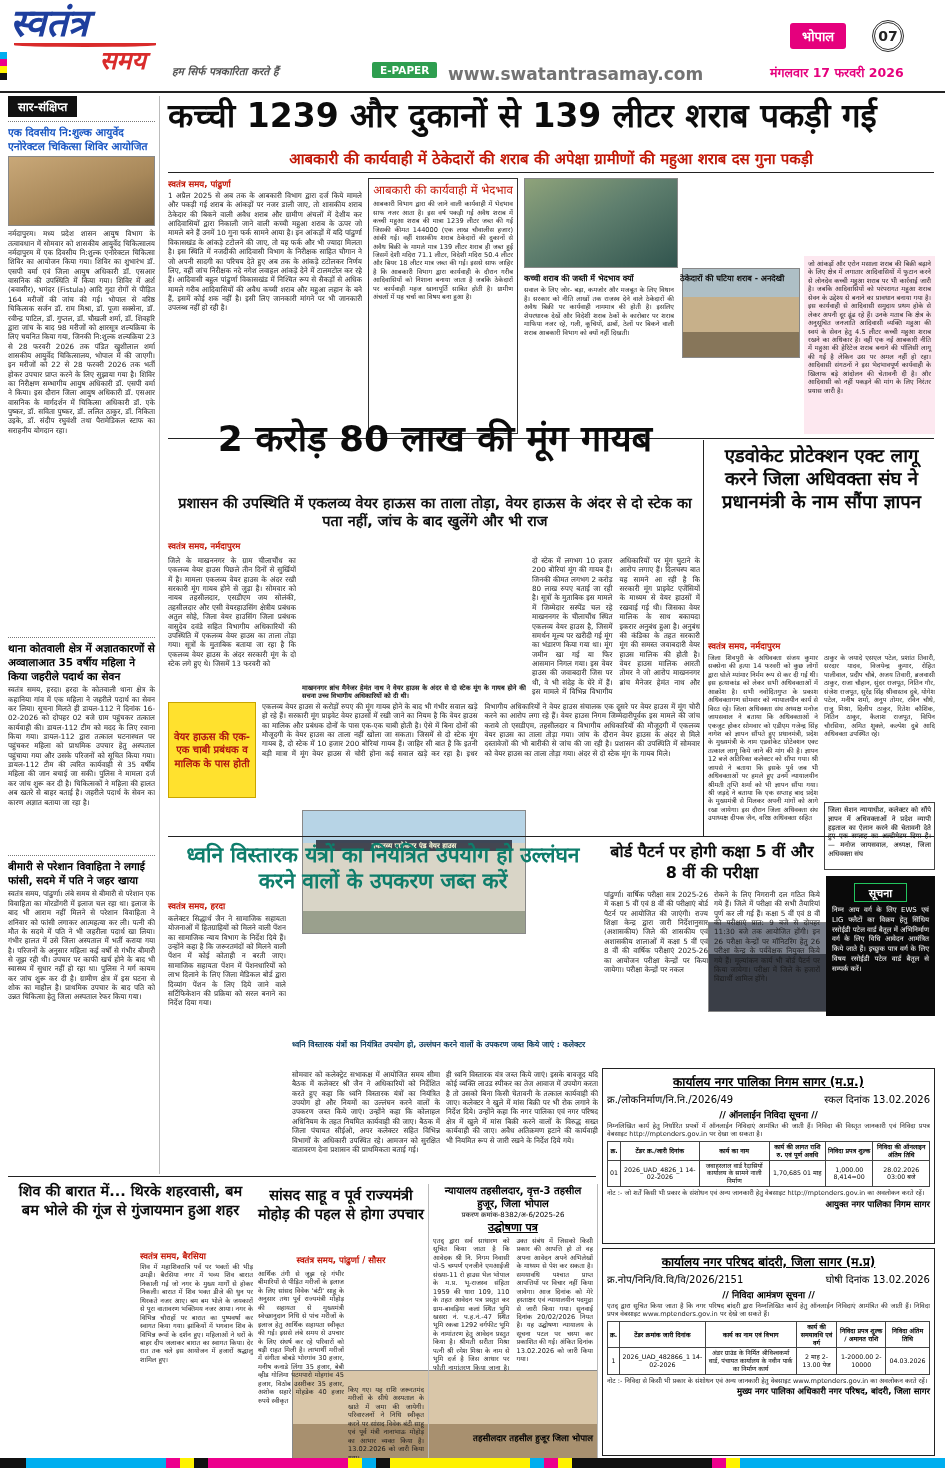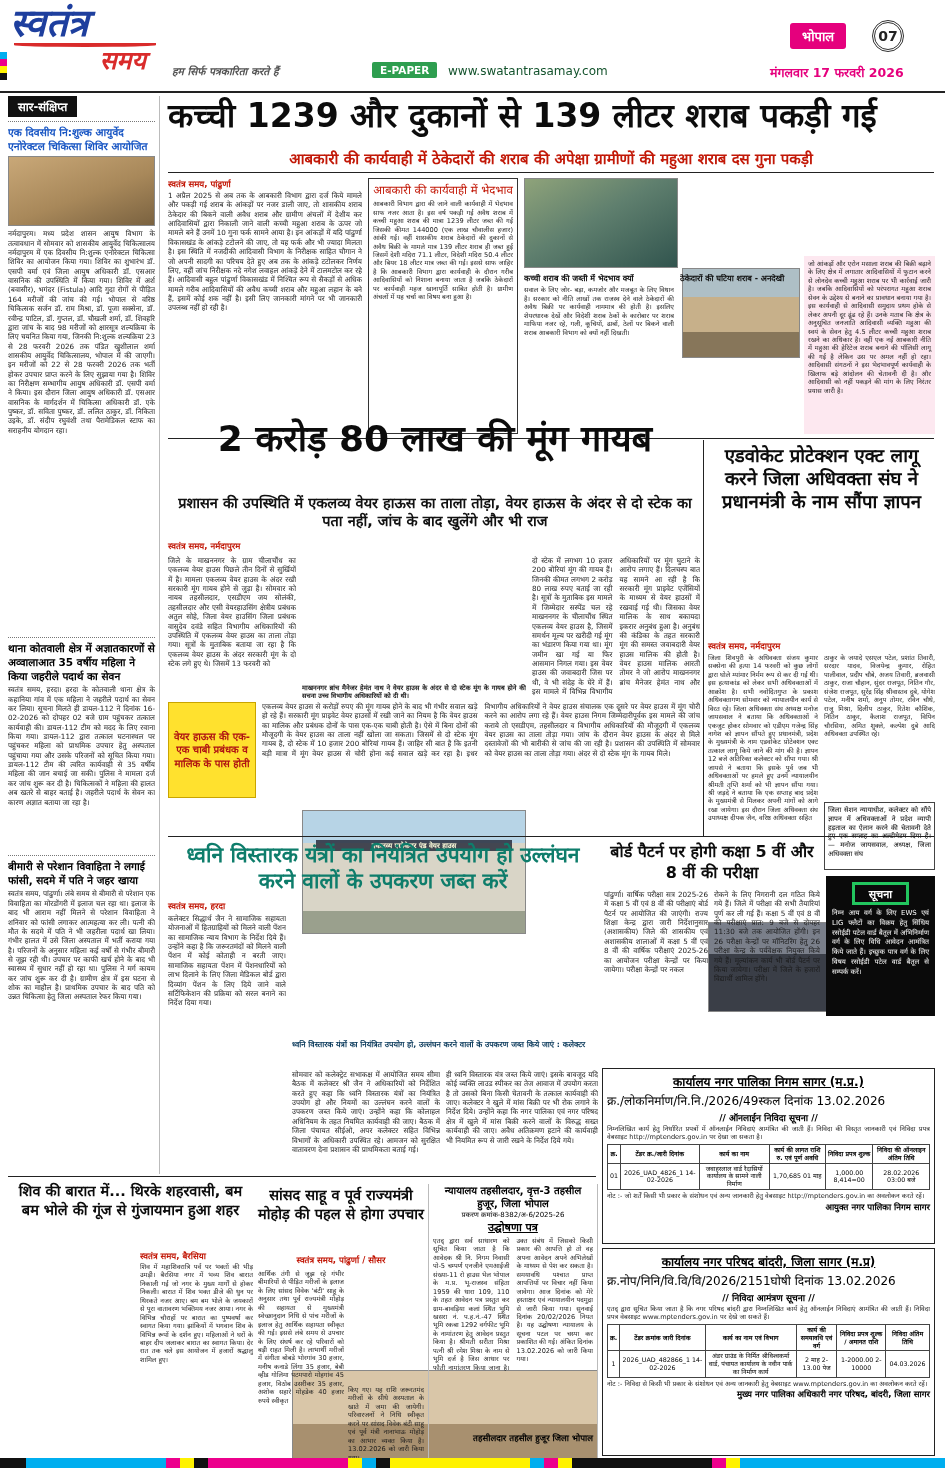--- a/index.html
+++ b/index.html
@@ -13,43 +13,43 @@
 .rule{background:#222}
 
 .logo-top{font-size:38px;font-weight:bold;font-style:italic;color:#1e3f9e;line-height:1}
 .logo-swoosh{height:4px;background:#d92b2b;border-radius:0 0 60% 60%;margin:1px 4px 0 4px}
 .logo-bottom{font-size:25px;font-weight:bold;font-style:italic;color:#d92b2b;text-align:right;line-height:1.1;padding-right:14px}
 .cities{border-top:3px solid #111;border-bottom:3px solid #111;font-size:17px;font-weight:bold;color:#111;text-align:center;padding:4px 0;letter-spacing:.3px}
 .edition{background:#e5007d;color:#fff;font-weight:bold;font-size:13px;padding:4px 12px;border-radius:3px;text-align:center}
 .pageno{width:32px;height:32px;border:3px double #333;border-radius:50%;display:flex;align-items:center;justify-content:center;font-weight:bold;font-size:14px;color:#222;background:#fff}
 .tagline{font-size:10.5px;font-style:italic;font-weight:bold;color:#555}
 .epaper{background:#2e9e4f;color:#fff;font-weight:bold;font-size:10.5px;padding:2px 8px;border-radius:2px}
-.website{font-weight:normal;font-size:12px;color:#14532d}
+.website{font-weight:bold;font-size:17px;color:#737373}
 .hdate{color:#e5007d;font-weight:bold;font-size:12.5px}
 
 .h-main{font-size:33px;font-weight:bold;color:#0c0c0c;text-align:left;line-height:1.12}
 .h-sub{font-size:15px;font-weight:bold;color:#c21807;text-align:center}
 .h-moong{font-size:36px;font-weight:bold;color:#0c0c0c;text-align:center;line-height:1.1}
 .h-moong-sub{font-size:14.5px;font-weight:bold;color:#111;text-align:center;line-height:1.25}
 .h-adv{font-size:18.5px;font-weight:bold;color:#0c0c0c;text-align:center;line-height:1.25}
 .h-sound{font-size:21px;font-weight:bold;color:#0e7d6b;text-align:center;line-height:1.25}
 .h-board{font-size:16px;font-weight:bold;color:#0c0c0c;text-align:center;line-height:1.3}
 .h-small{font-size:14.5px;font-weight:bold;color:#0c0c0c;text-align:center;line-height:1.3}
 .h-brief{font-size:10.5px;font-weight:bold;line-height:1.3}
 
 .artbox{border:1.5px solid #333;padding:4px}
 .artbox .bt{color:#c21807;font-weight:normal;font-size:11.5px;text-align:center;line-height:1.25;margin-bottom:3px}
 .ybox{background:#ffe12e;border:1px solid #c9a400;color:#b01313;font-weight:bold;font-size:10px;line-height:1.35;text-align:center;display:flex;align-items:center;padding:4px}
 .pink{background:#fde8f0;padding:4px}
 .notice{background:#0a0a0a;color:#fff;padding:6px;text-align:center}
-.notice .nt{display:inline-block;border:3px solid #22c55e;font-weight:bold;font-size:11px;padding:1px 14px;margin-bottom:4px}
+.notice .nt{display:inline-block;border:1px solid #22c55e;font-weight:bold;font-size:11px;padding:1px 14px;margin-bottom:4px}
 .notice .nb{font-size:7px;line-height:1.4;text-align:justify;color:#fff}
 .tnd{border:1.5px solid #222;padding:4px;background:#fff}
 .tnd .tt{font-weight:bold;font-size:12px;text-align:center;text-decoration:underline}
-.tnd .ref{display:flex;font-size:12px;margin:2px 0}
+.tnd .ref{display:flex;justify-content:space-between;font-size:10px;margin:2px 0}
 .tnd .st{font-weight:bold;font-size:9px;text-align:center;margin:1px 0}
 .tnd table{width:100%;border-collapse:collapse;margin:2px 0}
 .tnd th,.tnd td{border:1px solid #444;font-size:6.3px;line-height:1.25;padding:1px 2px;text-align:center;vertical-align:middle;font-weight:normal}
 .tnd th{font-weight:bold}
 .tnd .sign{font-weight:bold;font-size:8.5px;text-align:right}
 .colhead{font-weight:bold;font-size:8px;line-height:1.3;color:#111;margin-bottom:2px}
 
 .ph{position:relative;overflow:hidden;border:1px solid #888}
 .ph-camp{background:linear-gradient(160deg,#c9a878 0%,#a8885a 55%,#7a6240 100%)}
 .ph-police{background:linear-gradient(150deg,#8fa37a 0%,#5f7f6e 45%,#31544e 100%)}

